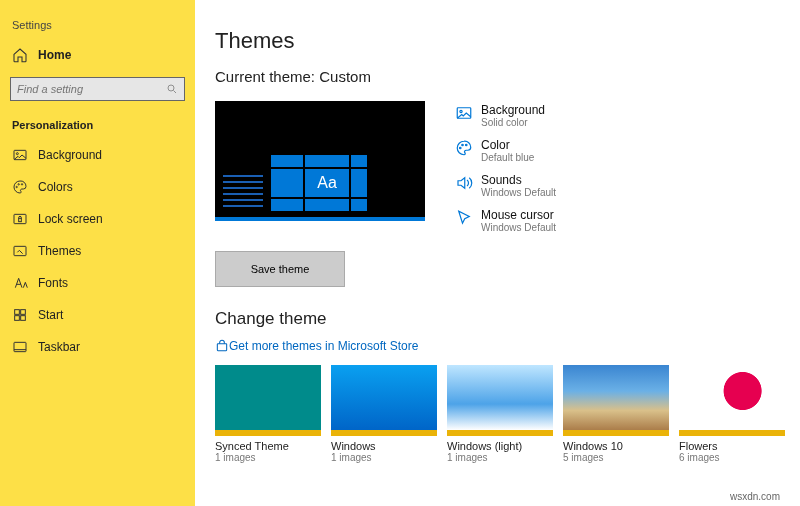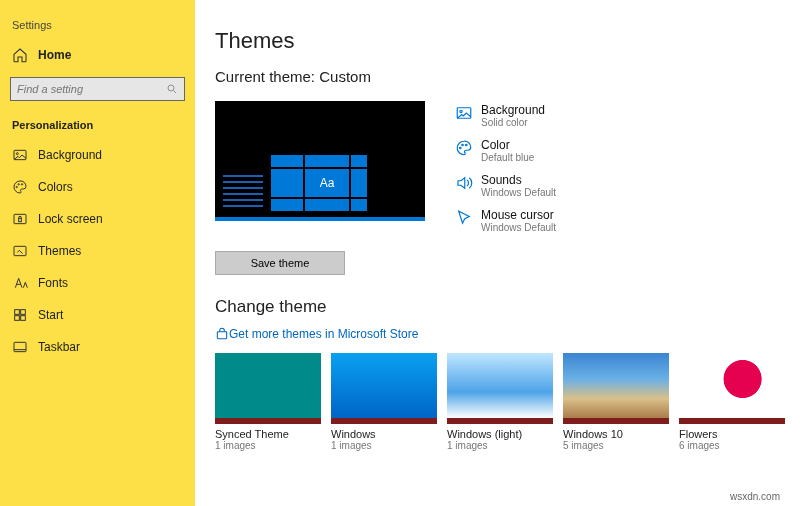--- a/index.html
+++ b/index.html
@@ -15,35 +15,35 @@
   .nav-item { display: flex; align-items: center; padding: 8px 12px; font-size: 12px; cursor: pointer; }
   .main { position: absolute; left: 215px; top: 0; right: 0; height: 506px; padding-top: 28px; }
   .page-title { font-size: 22px; font-weight: 400; margin-bottom: 14px; }
   .section-label { font-size: 15px; margin-bottom: 16px; }
   .current-row { display: flex; gap: 30px; }
   .preview { width: 210px; height: 120px; background: #000; position: relative; overflow: hidden; }
   .preview .taskbar-lines { position: absolute; left: 8px; bottom: 10px; }
   .preview .taskbar-lines div { width: 40px; height: 2px; background: #1a5fb4; margin-bottom: 4px; }
   .preview .startmenu { position: absolute; left: 56px; bottom: 10px; display: grid; grid-template-columns: 32px 44px 16px; grid-template-rows: 12px 28px 12px; gap: 2px; }
   .preview .startmenu div { background: #0078d7; }
-  .preview .startmenu .aa { display:flex; align-items:center; justify-content:center; font-size:12px; color:#fff; }
+  .preview .startmenu .aa { display:flex; align-items:center; justify-content:center; font-size:16px; color:#fff; }
   .preview .bottombar { position:absolute; left:0; bottom:0; right:0; height:4px; background:#0a4; background:#0078d7; }
   .opts { display: flex; flex-direction: column; gap: 10px; padding-top: 2px; }
   .opt { display: flex; align-items: flex-start; gap: 8px; cursor: pointer; }
   .opt .icon { width: 18px; height: 18px; color: #0078d7; margin-top: 1px; }
   .opt .olabel { font-size: 12px; color: #111; }
   .opt .ovalue { font-size: 10px; color: #777; }
-  .save-btn { margin-top: 18px; width: 130px; height: 24px; background: #ccc; border: 1px solid #aaa; font-size: 11px; cursor: pointer; }
+  .save-btn { margin-top: 18px; width: 130px; height: 36px; background: #ccc; border: 1px solid #aaa; font-size: 11px; cursor: pointer; }
   .change-title { font-size: 17px; margin-top: 22px; margin-bottom: 10px; }
   .store-link { color: #0067c0; font-size: 12px; display: flex; align-items: center; margin-bottom: 12px; cursor: pointer; }
   .store-link .icon { width: 14px; height: 14px; }
   .themes-row { display: flex; gap: 10px; }
   .theme-card { width: 106px; cursor: pointer; }
   .theme-thumb { width: 106px; height: 65px; background: #0aa; position: relative; overflow: hidden; }
-  .theme-caption { border-top: 6px solid #7f1d1d; }
+  .theme-caption { border-top: 6px solid #eab308; }
   .theme-name { font-size: 11px; margin-top: 4px; }
   .theme-count { font-size: 10px; color: #777; }
   .watermark { position: absolute; right: 20px; bottom: 4px; font-size: 10px; color: #666; }
   svg { display: block; }
 </style>
 </head>
 <body>
 
 <div class="sidebar">
   <div class="app-title">Settings</div>

